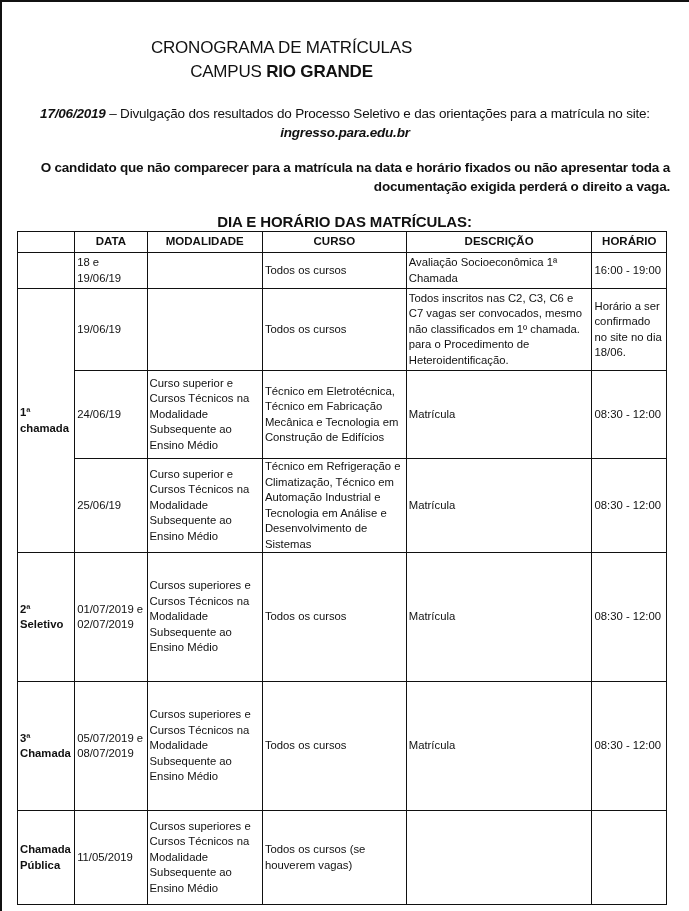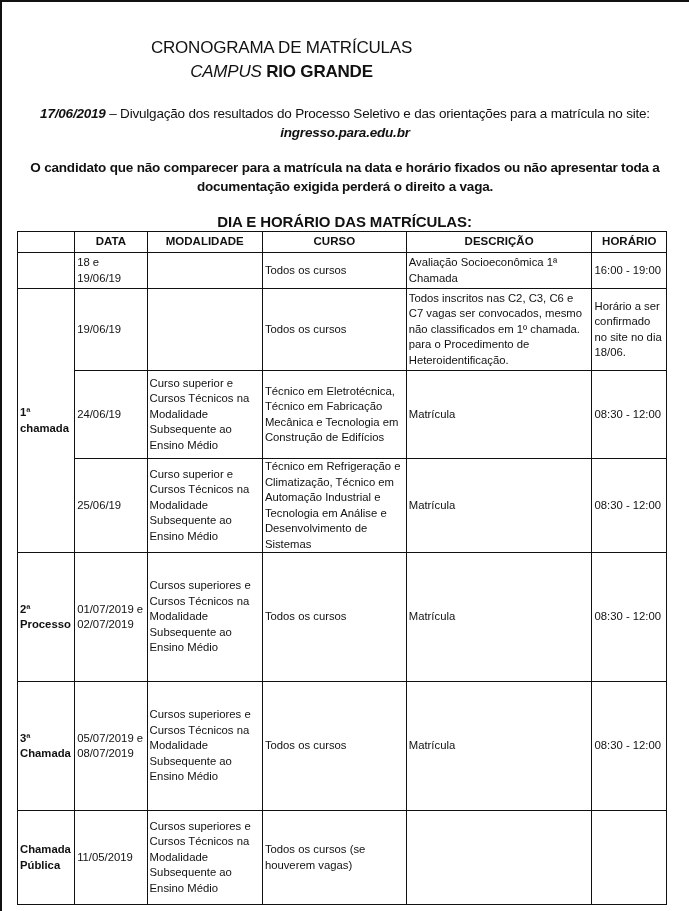--- a/index.html
+++ b/index.html
@@ -20,30 +20,30 @@
     }
     .page-edge-left {
       position: absolute; left: 0; top: 0; width: 2px; height: 911px; background: #111;
     }
     .title {
       position: absolute; left: 0; width: 563px; text-align: center;
       font-size: 17px; letter-spacing: -0.2px;
     }
     .title1 { top: 38px; }
     .title2 { top: 62px; }
-    .title2 .italic { font-style: italic; }
+    .title2 .italic { }
     .title2 .bold { font-weight: bold; }
     .intro {
       position: absolute; left: 20px; width: 650px; top: 104px;
       text-align: center; font-size: 13.5px; line-height: 19px; letter-spacing: -0.2px;
     }
     .intro b { font-weight: bold; font-style: italic; }
     .warning {
       position: absolute; left: 20px; width: 650px; top: 158px;
-      text-align: center; font-size: 13.5px; line-height: 19px; font-weight: bold; letter-spacing: -0.2px;
+      text-align: right; font-size: 13.5px; line-height: 19px; font-weight: bold; letter-spacing: -0.2px;
     }
     .table-title {
       position: absolute; left: 0; width: 689px; top: 213px;
       text-align: center; font-size: 15px; font-weight: bold; letter-spacing: -0.1px;
     }
     table.schedule {
       position: absolute; left: 17px; top: 231px;
       border-collapse: collapse;
       table-layout: fixed;
       width: 650px;
@@ -134,21 +134,21 @@
     <td>08:30 - 12:00</td>
   </tr>
   <tr class="r3">
     <td>25/06/19</td>
     <td class="left">Curso superior e Cursos Técnicos na Modalidade Subsequente ao Ensino Médio</td>
     <td>Técnico em Refrigeração e Climatização, Técnico em Automação Industrial e Tecnologia em Análise e Desenvolvimento de Sistemas</td>
     <td>Matrícula</td>
     <td>08:30 - 12:00</td>
   </tr>
   <tr class="r4">
-    <td class="group-cell">2ª Processo</td>
+    <td class="group-cell">2ª Seletivo</td>
     <td>01/07/2019 e 02/07/2019</td>
     <td class="left">Cursos superiores e Cursos Técnicos na Modalidade Subsequente ao Ensino Médio</td>
     <td>Todos os cursos</td>
     <td>Matrícula</td>
     <td>08:30 - 12:00</td>
   </tr>
   <tr class="r5">
     <td class="group-cell">3ª Chamada</td>
     <td>05/07/2019 e 08/07/2019</td>
     <td class="left">Cursos superiores e Cursos Técnicos na Modalidade Subsequente ao Ensino Médio</td>

